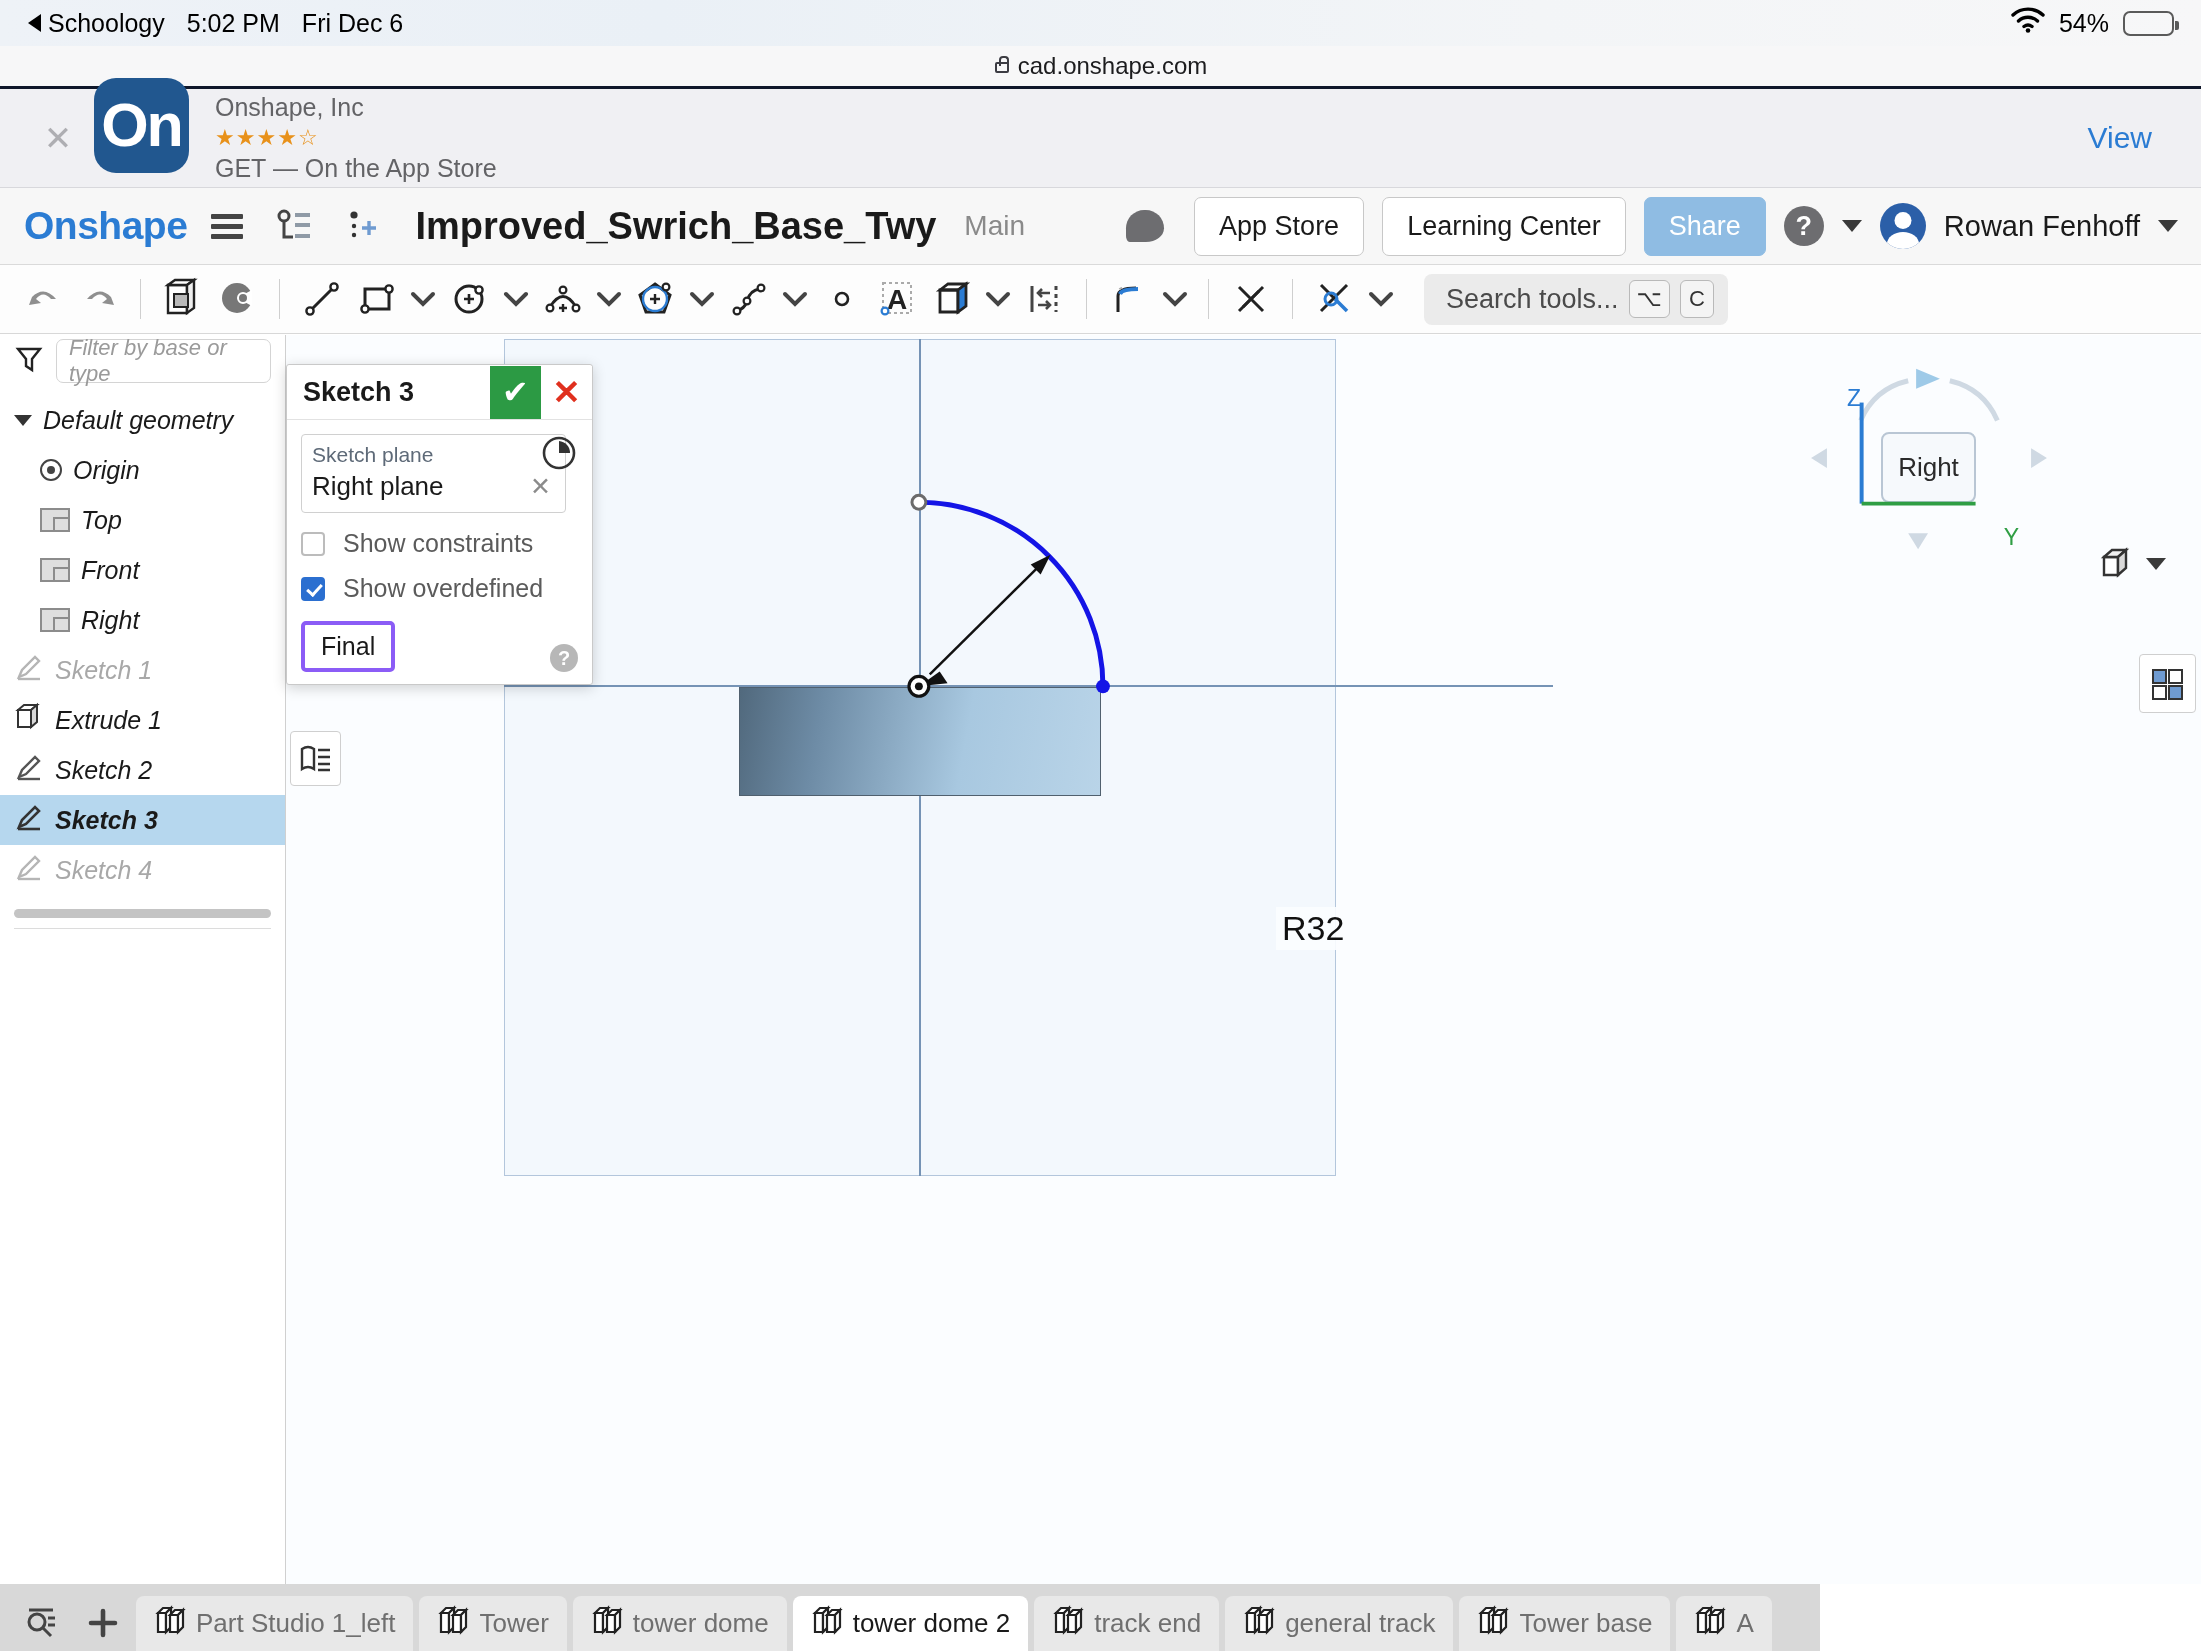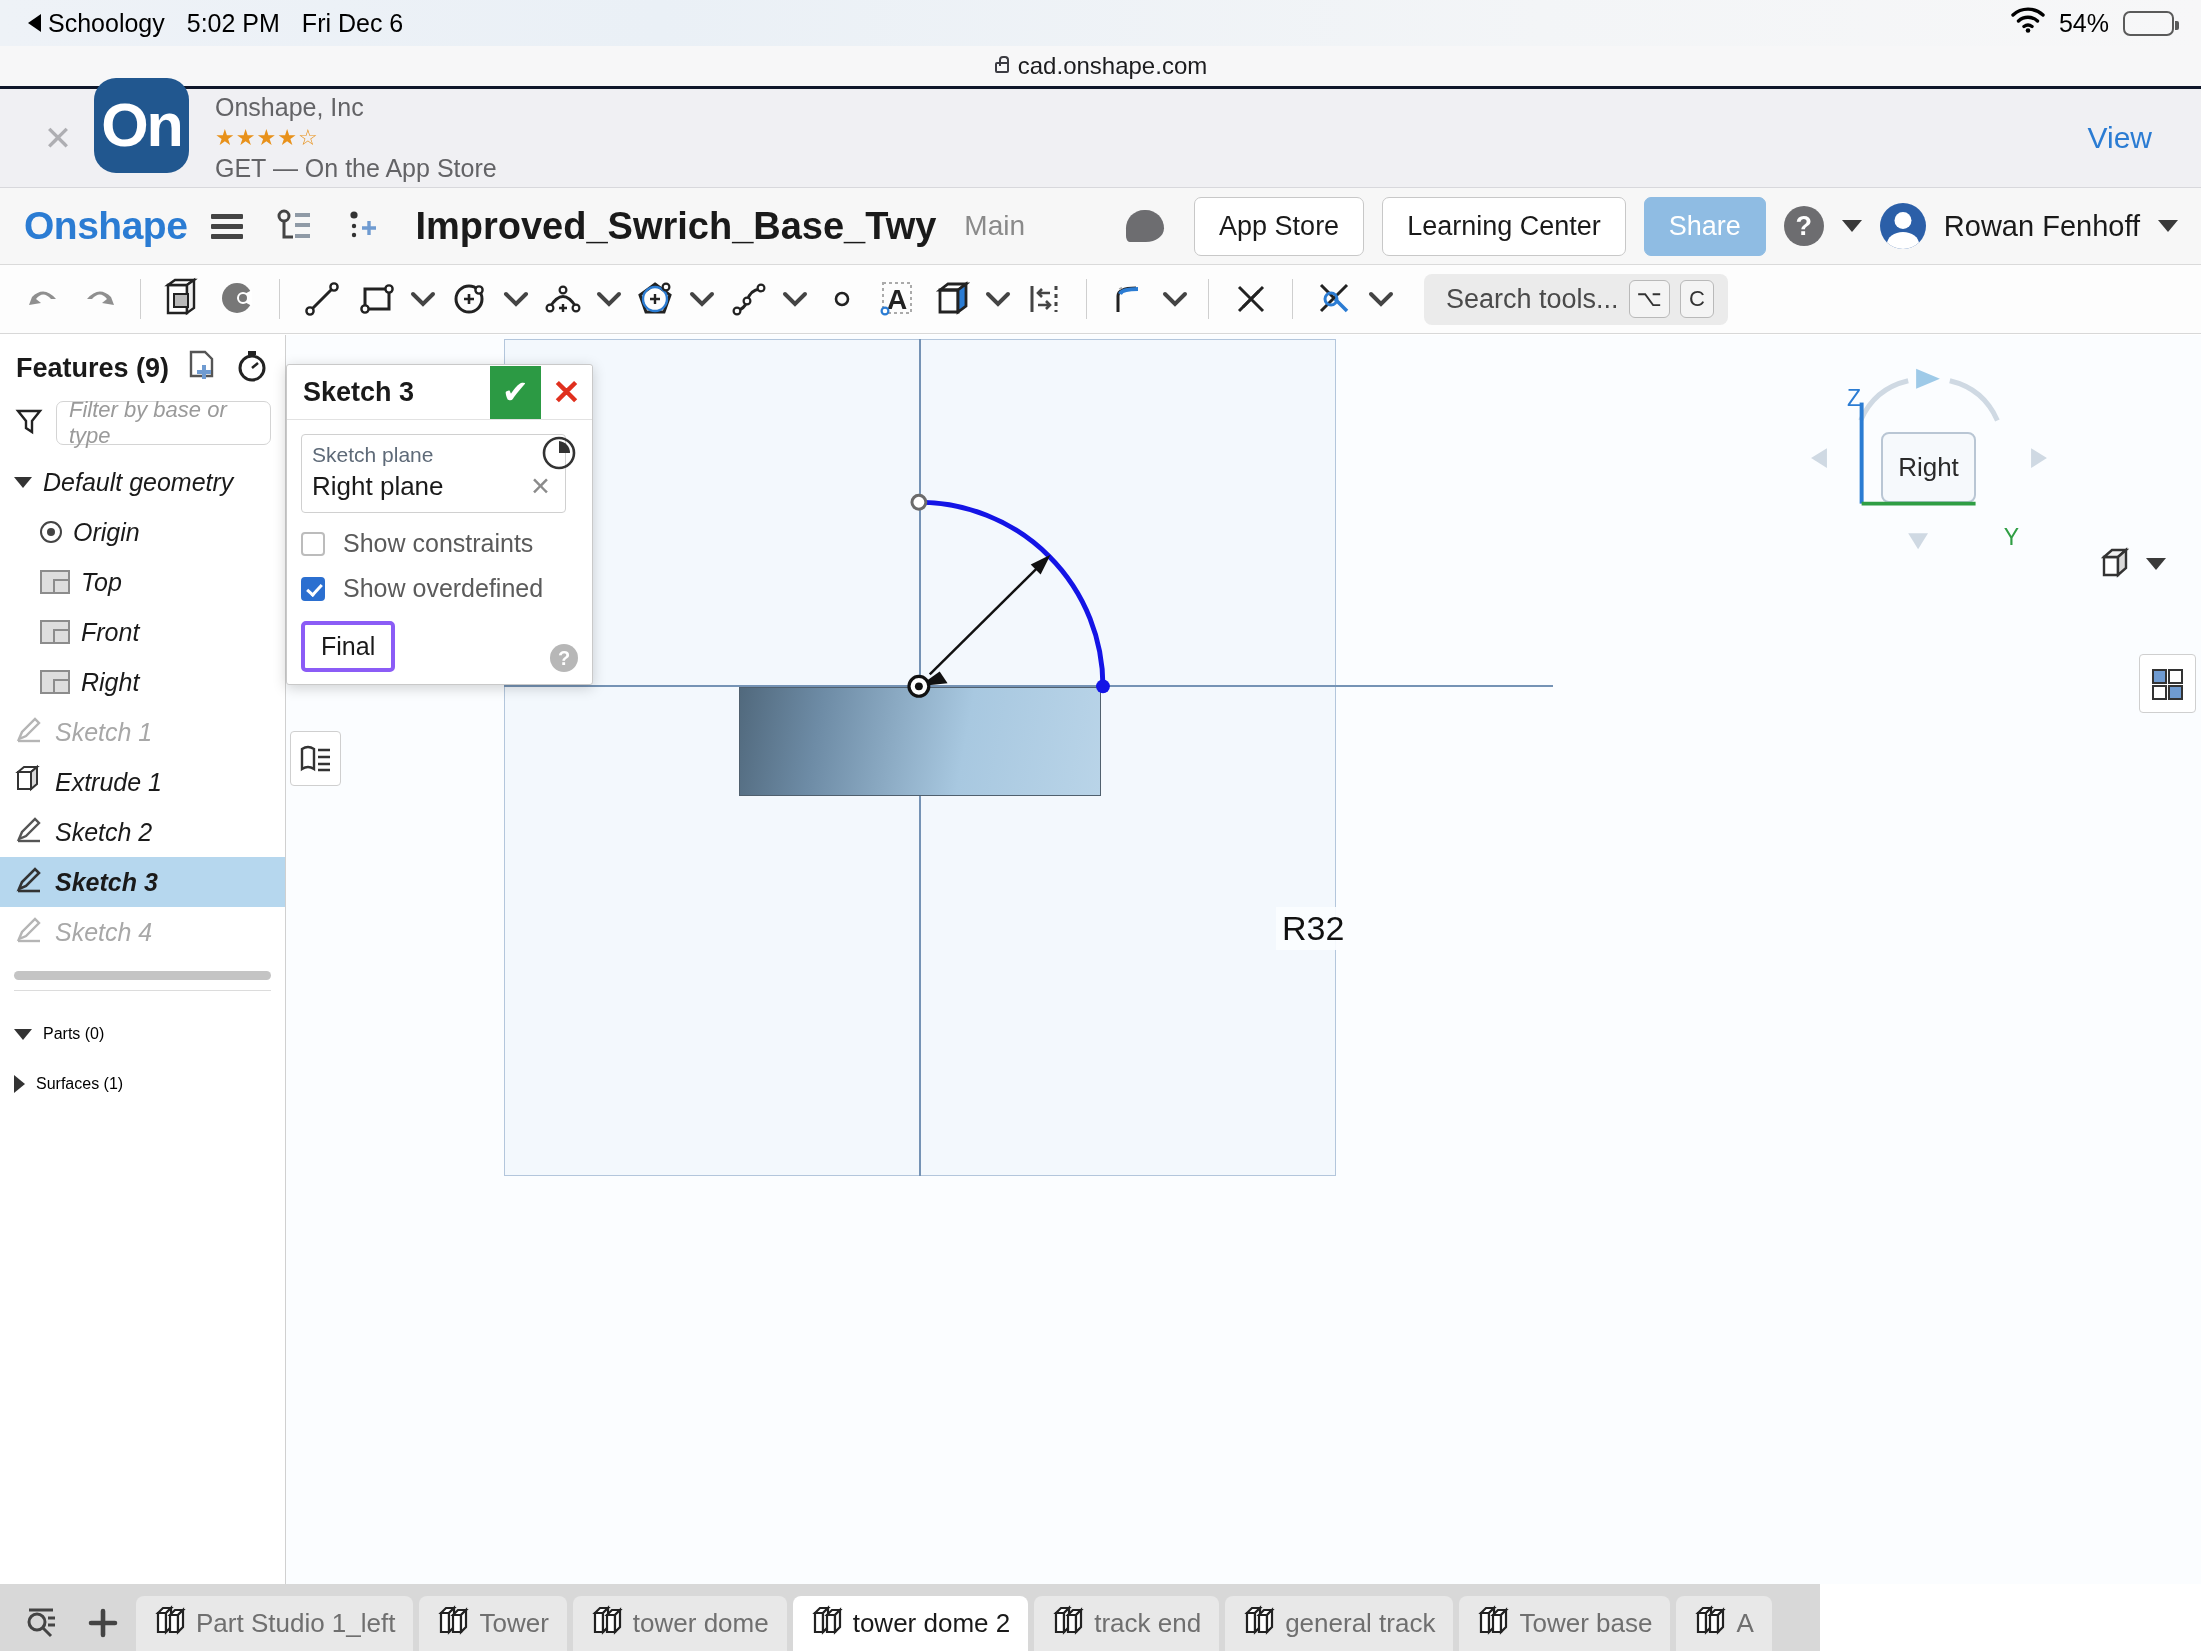--- a/index.html
+++ b/index.html
@@ -529,38 +529,20 @@
         </svg>
     </div>
     <div class="searchbox">
       <span class="ph">Search tools...</span>
       <span class="kbd">⌥</span>
       <span class="kbd">C</span>
     </div>
   </div>
 
   <div class="features">
-    <div class="feat-head">
-      <div class="feat-title">Features (9)</div>
-      <div class="feat-icons">
-        <span>
-          <svg width="34" height="34" viewBox="0 0 34 34">
-            <path d="M6 3 L20 3 L27 10 L27 27 L6 27 Z" fill="none" stroke="#555" stroke-width="2.4"></path>
-            <path d="M19 16 L19 30 M12 23 L26 23" stroke="#6f9bd1" stroke-width="4"></path>
-          </svg>
-        </span>
-        <span>
-          <svg width="34" height="34" viewBox="0 0 34 34">
-            <circle cx="17" cy="19" r="12" fill="none" stroke="#222" stroke-width="3"></circle>
-            <rect x="13" y="2" width="8" height="4" fill="#222"></rect>
-            <path d="M17 19 L23 14" stroke="#222" stroke-width="2.6"></path>
-          </svg>
-        </span>
-      </div>
-    </div>
     <div class="filter-row">
       <span>
         <svg width="30" height="30" viewBox="0 0 30 30">
             <path d="M4 5 L26 5 L18 15 L18 26 L12 22 L12 15 Z" fill="none" stroke="#222" stroke-width="2.4"></path>
           </svg>
       </span>
       <div class="filter-input">
         <span>Filter by base or type</span>
       </div>
     </div>
@@ -630,30 +612,20 @@
               <path d="M4 27 L26 27" stroke="#b5b5b5" stroke-width="2.4"></path>
             </svg>
         </span>
         <span>Sketch 4</span>
       </div>
     </div>
 
     <div class="scroll-ind"></div>
     <div class="tree-rule"></div>
 
-    <div class="bottom-sec">
-      <div class="tnode">
-        <span class="chev"></span>
-        <span>Parts (0)</span>
-      </div>
-      <div class="tnode">
-        <span class="chev right"></span>
-        <span>Surfaces (1)</span>
-      </div>
-    </div>
   </div>
 
   <div class="canvas">
 
     <div class="viewcube">
       <svg width="248" height="218" viewBox="0 0 250 220">
         <path d="M56 66 Q70 34 104 26" fill="none" stroke="#cfd9e3" stroke-width="5"></path>
         <path d="M146 26 Q180 34 194 66" fill="none" stroke="#cfd9e3" stroke-width="5"></path>
         <polygon points="112,14 136,24 112,34" fill="#9ecae8"></polygon>
       </svg>

